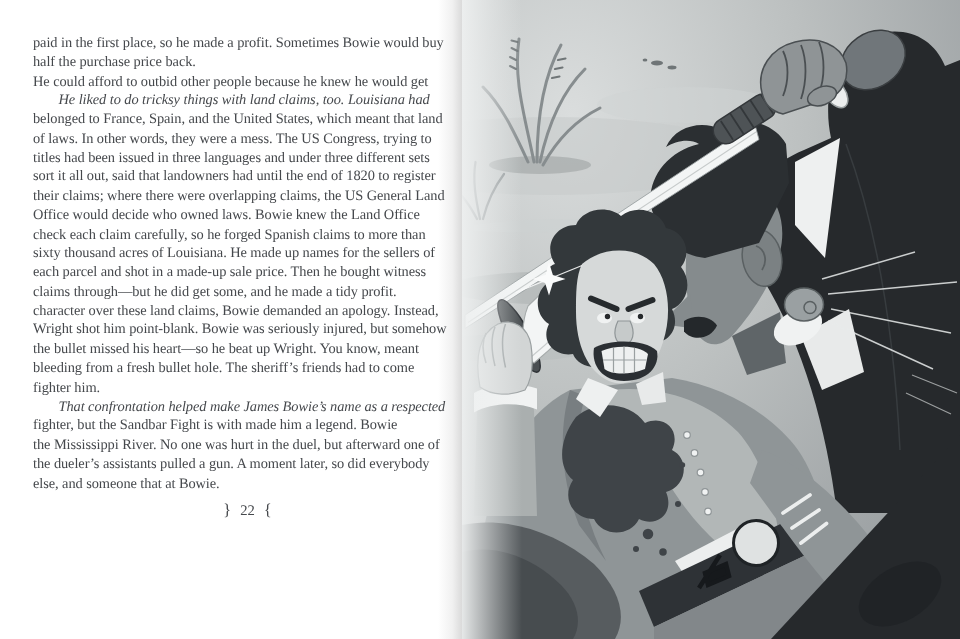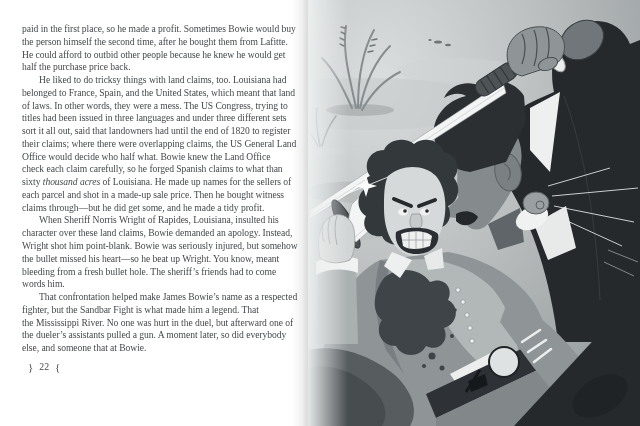--- a/index.html
+++ b/index.html
@@ -15,66 +15,64 @@
   html,body{margin:0;padding:0;background:#888;}
   .spread{
     position:relative;width:640px;height:426px;overflow:hidden;
     background:var(--page-bg);
     font-family:"Liberation Serif","DejaVu Serif",serif;
   }
   .page-left{position:absolute;left:0;top:0;width:308px;height:426px;background:var(--page-bg);}
   .text-block{position:absolute;left:22px;top:23px;width:286px;color:var(--text-color);font-size:9.6px;}
   .para{margin:0;}
   .line{white-space:pre;line-height:12.78px;height:12.78px;letter-spacing:-0.05px;}
-  .line.first{padding-left:17px;}
-  .it{font-style:italic;}
-  .footer{margin-top:5px;font-size:9.8px;color:var(--text-color);}
+  .line.first{padding-left:17px;font-style:italic;}
+  .it{}
+  .footer{margin-top:5px;text-align:center;font-size:9.8px;color:var(--text-color);}
   .footer .orn{display:inline-block;margin:0 6px;font-size:11px;transform:translateY(0.5px);}
   .gutter{position:absolute;left:292px;top:0;width:16px;height:426px;
     background:linear-gradient(to right,rgba(70,70,70,0) 0%,rgba(70,70,70,0.08) 60%,rgba(70,70,70,0.20) 100%);}
   .page-right{position:absolute;left:308px;top:0;width:332px;height:426px;}
   svg{display:block;}
 </style>
 </head>
 <body>
 
 <div class="spread">
 
   <div class="page-left">
     <div class="text-block" id="text-block">
         <div class="para">
           <div class="line"><span>paid in the first place, so he made a profit. Sometimes Bowie would buy</span></div>
-          <div class="line"><span>the person himself the second time, after he bought them from Lafitte.</span></div>
+          <div class="line"><span>half the purchase price back.</span></div>
           <div class="line"><span>He could afford to outbid other people because he knew he would get</span></div>
-          <div class="line"><span>half the purchase price back.</span></div>
         </div>
         <div class="para">
           <div class="line first"><span>He liked to do tricksy things with land claims, too. Louisiana had</span></div>
           <div class="line"><span>belonged to France, Spain, and the United States, which meant that land</span></div>
           <div class="line"><span>of laws. In other words, they were a mess. The US Congress, trying to</span></div>
           <div class="line"><span>titles had been issued in three languages and under three different sets</span></div>
           <div class="line"><span>sort it all out, said that landowners had until the end of 1820 to register</span></div>
           <div class="line"><span>their claims; where there were overlapping claims, the US General Land</span></div>
-          <div class="line"><span>Office would decide who half what. Bowie knew the Land Office</span></div>
-          <div class="line"><span>check each claim carefully, so he forged Spanish claims to what than</span></div>
+          <div class="line"><span>Office would decide who owned laws. Bowie knew the Land Office</span></div>
+          <div class="line"><span>check each claim carefully, so he forged Spanish claims to more than</span></div>
           <div class="line"><span>sixty </span><span class="it">thousand acres</span><span> of Louisiana. He made up names for the sellers of</span></div>
           <div class="line"><span>each parcel and shot in a made-up sale price. Then he bought witness</span></div>
           <div class="line"><span>claims through—but he did get some, and he made a tidy profit.</span></div>
         </div>
         <div class="para">
-          <div class="line first"><span>When Sheriff Norris Wright of Rapides, Louisiana, insulted his</span></div>
           <div class="line"><span>character over these land claims, Bowie demanded an apology. Instead,</span></div>
           <div class="line"><span>Wright shot him point-blank. Bowie was seriously injured, but somehow</span></div>
           <div class="line"><span>the bullet missed his heart—so he beat up Wright. You know, meant</span></div>
           <div class="line"><span>bleeding from a fresh bullet hole. The sheriff’s friends had to come</span></div>
-          <div class="line"><span>words him.</span></div>
+          <div class="line"><span>fighter him.</span></div>
         </div>
         <div class="para">
           <div class="line first"><span>That confrontation helped make James Bowie’s name as a respected</span></div>
-          <div class="line"><span>fighter, but the Sandbar Fight is what made him a legend. That</span></div>
+          <div class="line"><span>fighter, but the Sandbar Fight is with made him a legend. Bowie</span></div>
           <div class="line"><span>the Mississippi River. No one was hurt in the duel, but afterward one of</span></div>
           <div class="line"><span>the dueler’s assistants pulled a gun. A moment later, so did everybody</span></div>
           <div class="line"><span>else, and someone that at Bowie.</span></div>
         </div>
         <div class="footer"><span class="orn">}</span><span class="num">22</span><span class="orn">{</span></div>
       </div>
   </div>
 
   <div class="gutter"></div>
 

